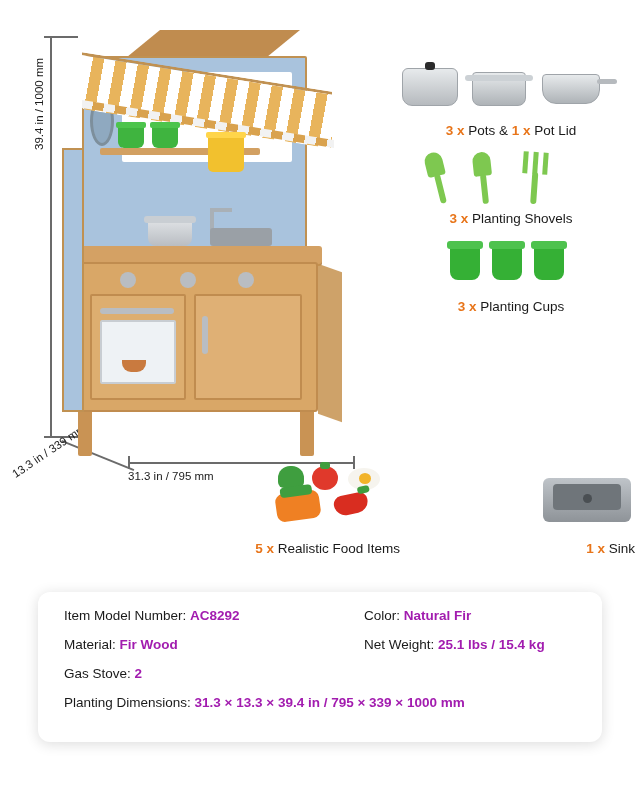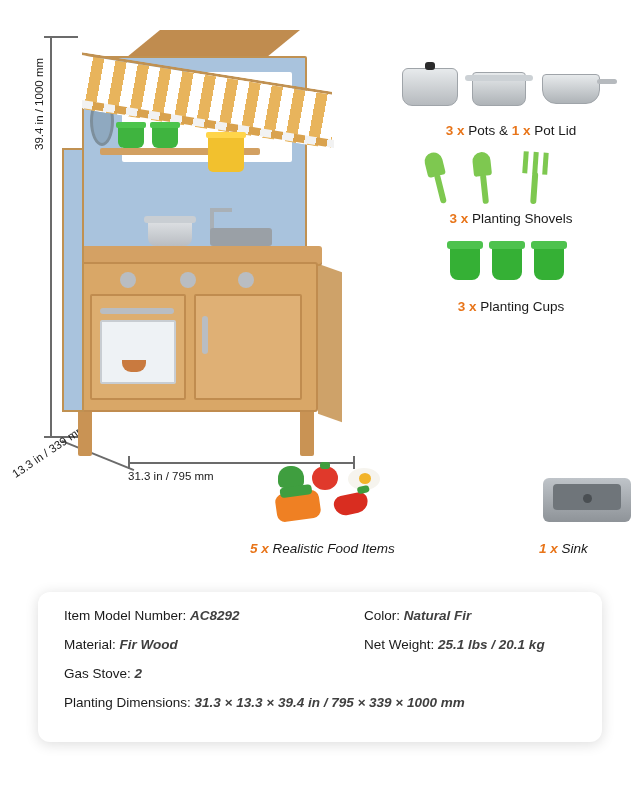--- a/index.html
+++ b/index.html
@@ -480,21 +480,21 @@
   
   .bottom-row {
     position: absolute;
     left: 250px;
     top: 462px;
     width: 385px;
     display: flex;
     align-items: flex-end;
     justify-content: space-between;
   }
-  .bottom-item { text-align: left; font-style: italic; }
+  .bottom-item { text-align: right; }
   .food-art { position: relative; width: 150px; height: 74px; }
   .broccoli { position:absolute; left:28px; top:4px; width:26px; height:22px; background:#3f9e3f; border-radius:12px 12px 6px 6px; }
   .tomato { position:absolute; left:62px; top:4px; width:26px; height:24px; background:#e0392b; border-radius:50%; }
   .tomato::after { content:""; position:absolute; left:8px; top:-4px; width:10px; height:7px; background:#3f9e3f; border-radius:3px; }
   .egg { position:absolute; left:98px; top:6px; width:32px; height:22px; background:#f6f4ee; border-radius:50%; }
   .egg::after { content:""; position:absolute; left:11px; top:5px; width:12px; height:11px; background:#f2b329; border-radius:50%; }
   .carrots { position:absolute; left:26px; top:30px; width:44px; height:28px; background:#ef8023; border-radius:8px; transform: rotate(-8deg); }
   .carrots::after { content:""; position:absolute; left:6px; top:-6px; width:32px; height:10px; background:#3f9e3f; border-radius:4px; }
   .pepper { position:absolute; left:84px; top:32px; width:34px; height:20px; background:#d92d20; border-radius:10px 10px 14px 14px; transform: rotate(-12deg); }
   .pepper::after { content:""; position:absolute; right:-4px; top:-5px; width:12px; height:7px; background:#3f9e3f; border-radius:3px; }
@@ -542,21 +542,21 @@
     box-sizing: border-box;
   }
   .spec-grid {
     display: grid;
     grid-template-columns: 300px 1fr;
     row-gap: 14px;
     font-size: 13.5px;
   }
   .spec-row-full { grid-column: 1 / span 2; }
   .spec-label { color: #1a1a1a; margin-top: 24px; }
-  .spec-value { color: #404040; font-weight: bold; font-style: italic; }
+  .spec-value { color: #a21caf; font-weight: bold; }
 
   .page-bg {
     position:absolute; left:0; top:0; width:640px; height:795px;
     background:#f7f7f7; z-index:-1;
   }
   .white-top {
     position:absolute; left:0; top:0; width:640px; height:580px;
     background:#ffffff; z-index:-1;
   }
 </style>
@@ -700,21 +700,21 @@
       <div>
         <span class="spec-label">Color:</span>
         <span class="spec-value">Natural Fir</span>
       </div>
       <div>
         <span class="spec-label">Material:</span>
         <span class="spec-value">Fir Wood</span>
       </div>
       <div>
         <span class="spec-label">Net Weight:</span>
-        <span class="spec-value">25.1 lbs / 20.1 kg</span>
+        <span class="spec-value">25.1 lbs / 15.4 kg</span>
       </div>
       <div class="spec-row-full">
         <span class="spec-label">Gas Stove:</span>
         <span class="spec-value">2</span>
       </div>
       <div class="spec-row-full">
         <span class="spec-label">Planting Dimensions:</span>
         <span class="spec-value">31.3 × 13.3 × 39.4 in / 795 × 339 × 1000 mm</span>
       </div>
     </div>

